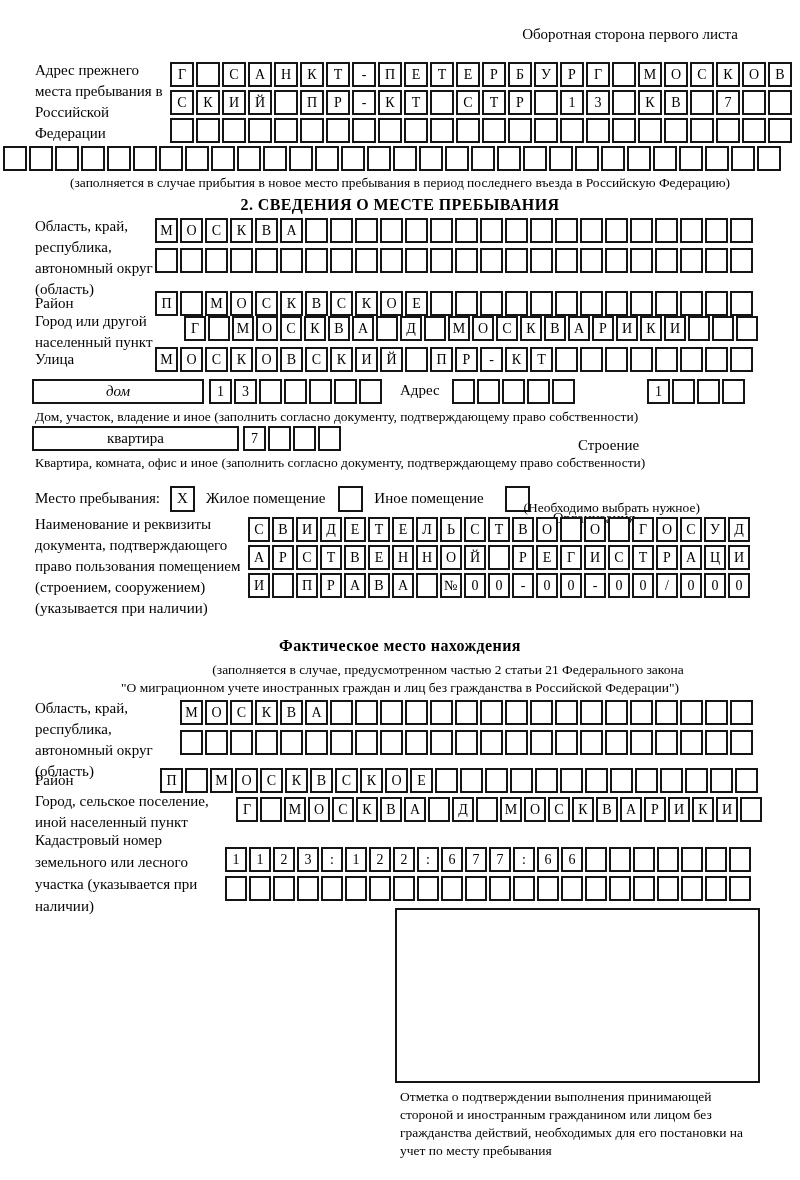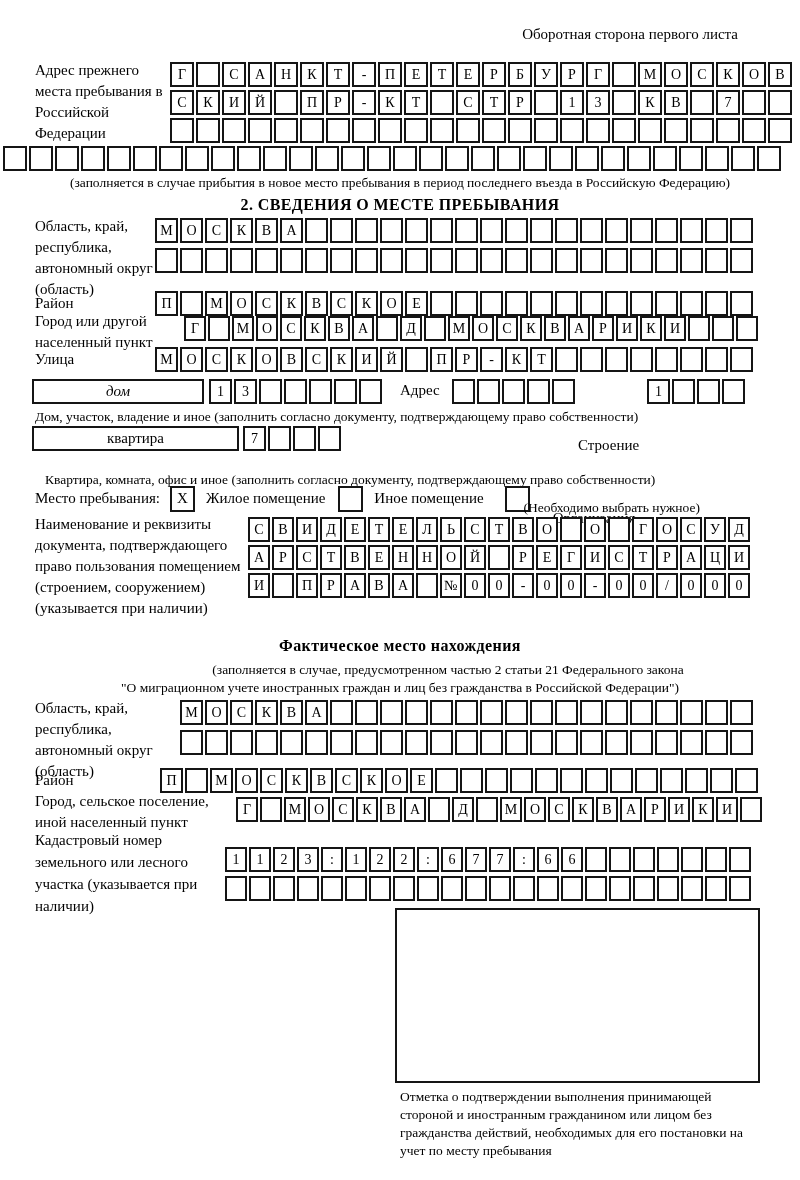--- a/index.html
+++ b/index.html
@@ -305,21 +305,21 @@
   </div>
 <div class="abs caption" style="top:408px;left:35px;width:720px;">Дом, участок, владение и иное (заполнить согласно документу, подтверждающему право собственности)</div>
 
 <div class="abs bigbox" style="top:426px;left:32px;width:207px;">квартира</div>
 <div class="abs cells" style="top:426px;left:243px;">
     <span class="cell">7</span>
     <span class="cell"></span>
     <span class="cell"></span>
     <span class="cell"></span>
   </div>
-<div class="abs caption" style="top:471px;left:35px;width:720px;margin-left:10px;">Квартира, комната, офис и иное (заполнить согласно документу, подтверждающему право собственности)</div>
+<div class="abs caption" style="top:454px;left:35px;width:720px;">Квартира, комната, офис и иное (заполнить согласно документу, подтверждающему право собственности)</div>
 
 <div class="abs stay-row" style="top:470px;left:35px;">
   <span class="inline-label">Место пребывания:</span>
   <span class="checkbox" style="margin-left:10px;">X</span>
   <span class="inline-label" style="margin-left:11px;">Жилое помещение</span>
   <span class="checkbox" style="margin-left:13px;"></span>
   <span class="inline-label" style="margin-left:11px;">Иное помещение</span>
   <span class="checkbox" style="margin-left:21px;"></span>
   <span class="inline-label" style="margin-left:23px;margin-top:40px;">Организация</span>
 </div>

